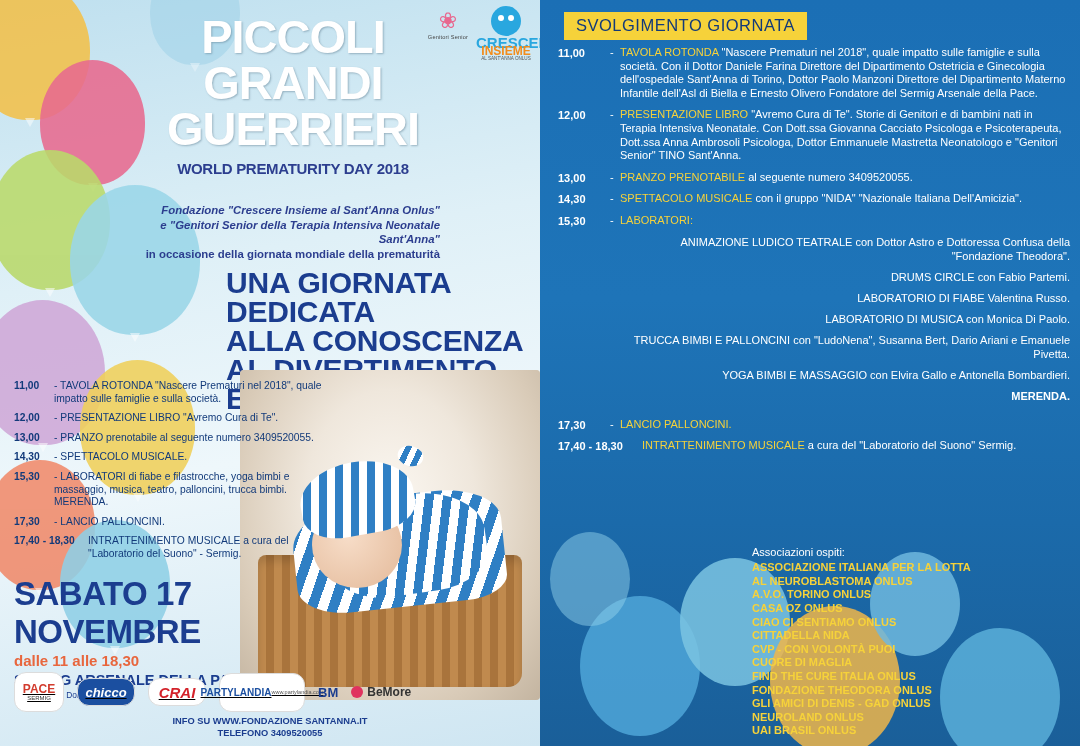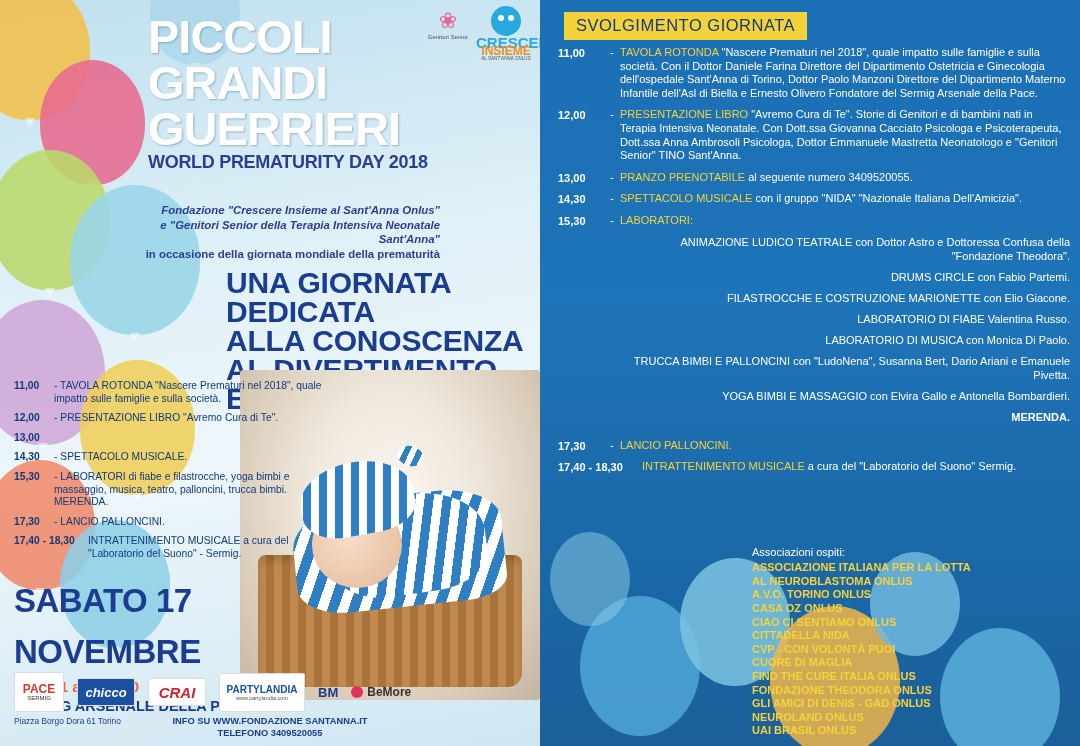--- a/index.html
+++ b/index.html
@@ -35,28 +35,28 @@
   .logo-ci .circle{
     width:30px;height:30px;border-radius:50%;background:#29a7df;margin:0 auto;
     position:relative;
   }
   .logo-ci .circle:before{content:"";position:absolute;left:7px;top:9px;width:6px;height:6px;border-radius:50%;background:#fff;}
   .logo-ci .circle:after{content:"";position:absolute;right:7px;top:9px;width:6px;height:6px;border-radius:50%;background:#fff;}
   .logo-ci .n1{font-size:15px;font-weight:bold;color:#29a7df;line-height:9px;margin-top:2px;}
   .logo-ci .n2{font-size:12px;font-weight:bold;color:#f28c1b;line-height:9px;}
   .logo-ci .n3{font-size:4.6px;color:#555;line-height:6px;}
 
-  .title-block { position:absolute; left:148px; top:14px; width:290px; }
+  .title-block { position:absolute; left:148px; top:14px; width:290px;text-align:center; }
   .title-line {
     font-weight:bold; color:#ffffff; letter-spacing:-1px;
     font-size:47px; line-height:46px;
     text-shadow:1px 1px 2px rgba(80,110,130,.45);
   }
   .subtitle {
-    margin-top:0; color:#2c3e8f; font-weight:bold; font-size:18px;
+    margin-top:8px; color:#2c3e8f; font-weight:bold; font-size:15px;
     letter-spacing:-.3px;
   }
 
   .org-block{
     position:absolute; left:120px; top:203px; width:320px; text-align:right;
     color:#2c3e8f; font-weight:bold; font-size:11.4px; line-height:14.5px;
   }
   .org-block .it{ font-style:italic; font-weight:bold; }
 
   .claim{
@@ -69,35 +69,35 @@
     position:absolute; left:14px; top:380px; width:310px;
     color:#123a7a; font-size:10.3px; line-height:12.6px;
   }
   .prog-left .row{ margin-bottom:7px; display:flex; }
   .prog-left .tm{ font-weight:bold; width:40px; flex:0 0 40px; }
   .prog-left .tx{ flex:1; }
 
   .date-box{
     position:absolute; left:14px; top:575px; width:310px;
   }
-  .date-box .d1{ color:#1b3d8f; font-weight:bold; font-size:33px; letter-spacing:-.5px; line-height:51px;}
+  .date-box .d1{ color:#1b3d8f; font-weight:bold; font-size:33px; letter-spacing:-.5px; line-height:38px;}
   .date-box .d2{ color:#e8663d; font-weight:bold; font-size:15px; margin-top:1px;}
   .date-box .d3{ color:#1b3d8f; font-weight:bold; font-size:14.5px; margin-top:3px;}
   .date-box .d4{ color:#1b3d8f; font-size:8.4px; margin-top:2px;}
 
   .sponsors{ position:absolute; left:14px; top:672px; width:510px; display:flex; align-items:center; gap:13px;}
-  .sp{ background:#fff; border:1px solid #dcdcdc; border-radius:2px; padding:13px 5px; display:flex; align-items:center; justify-content:center;}
+  .sp{ background:#fff; border:1px solid #dcdcdc; border-radius:12px; padding:13px 5px; display:flex; align-items:center; justify-content:center;text-decoration:underline;}
   .sp-pace{ width:50px;height:40px;flex-direction:column;}
   .sp-pace .pc{font-size:12px;font-weight:bold;color:#d23c2e;line-height:12px;}
   .sp-pace .sg{font-size:6px;color:#333;}
   .sp-chicco{ width:58px;height:28px;background:#1b4fa0;}
   .sp-chicco span{color:#fff;font-size:13px;font-weight:bold;font-style:italic;}
   .sp-crai{ width:58px;height:28px;}
   .sp-crai span{color:#d3222a;font-size:15px;font-weight:bold;font-style:italic;}
-  .sp-party{ width:86px;height:39px;flex-direction:column;}
+  .sp-party{ width:86px;height:39px;flex-direction:row;}
   .sp-party .pa{font-size:10px;font-weight:bold;color:#1b4fa0;}
   .sp-party .pb{font-size:5.5px;color:#555;}
   .sp-bm{ font-size:13px;font-weight:bold;color:#1b3d8f;}
   .sp-bemore{ display:flex;align-items:center;gap:4px;font-size:12px;font-weight:bold;color:#333;}
   .sp-bemore .dot{width:12px;height:12px;border-radius:50%;background:#e0335f;}
 
   .footer-left{
     position:absolute; left:0; top:716px; width:540px; text-align:center;
     color:#1b3d8f; font-weight:bold; font-size:9.3px; line-height:11.5px;
   }
@@ -250,20 +250,21 @@
       <div class="row">
         <div class="tm">11,00</div>
         <div class="tx">- TAVOLA ROTONDA "Nascere Prematuri nel 2018", quale impatto sulle famiglie e sulla società.</div>
       </div>
       <div class="row">
         <div class="tm">12,00</div>
         <div class="tx">- PRESENTAZIONE LIBRO "Avremo Cura di Te".</div>
       </div>
       <div class="row">
         <div class="tm">13,00</div>
+        <div class="tx">- PRANZO prenotabile al seguente numero 3409520055.</div>
       </div>
       <div class="row">
         <div class="tm">14,30</div>
         <div class="tx">- SPETTACOLO MUSICALE.</div>
       </div>
       <div class="row">
         <div class="tm">15,30</div>
         <div class="tx">- LABORATORI di fiabe e filastrocche, yoga bimbi e massaggio, musica, teatro, palloncini, trucca bimbi. MERENDA.</div>
       </div>
       <div class="row">
@@ -351,21 +352,20 @@
       </div>
 
       <div class="s-row">
         <div class="s-time">15,30</div>
         <div class="s-dash">-</div>
         <div class="s-text">
           <span class="hl">LABORATORI:</span>
           <div class="s-sub">
             <p>ANIMAZIONE LUDICO TEATRALE con Dottor Astro e Dottoressa Confusa della "Fondazione Theodora".</p>
             <p>DRUMS CIRCLE con Fabio Partemi.</p>
-            <p>FILASTROCCHE E COSTRUZIONE MARIONETTE con Elio Giacone.</p>
             <p>LABORATORIO DI FIABE Valentina Russo.</p>
             <p>LABORATORIO DI MUSICA con Monica Di Paolo.</p>
             <p>TRUCCA BIMBI E PALLONCINI con "LudoNena", Susanna Bert, Dario Ariani e Emanuele Pivetta.</p>
             <p>YOGA BIMBI E MASSAGGIO con Elvira Gallo e Antonella Bombardieri.</p>
             <p class="b">MERENDA.</p>
           </div>
         </div>
       </div>
 
       <div class="s-row">

